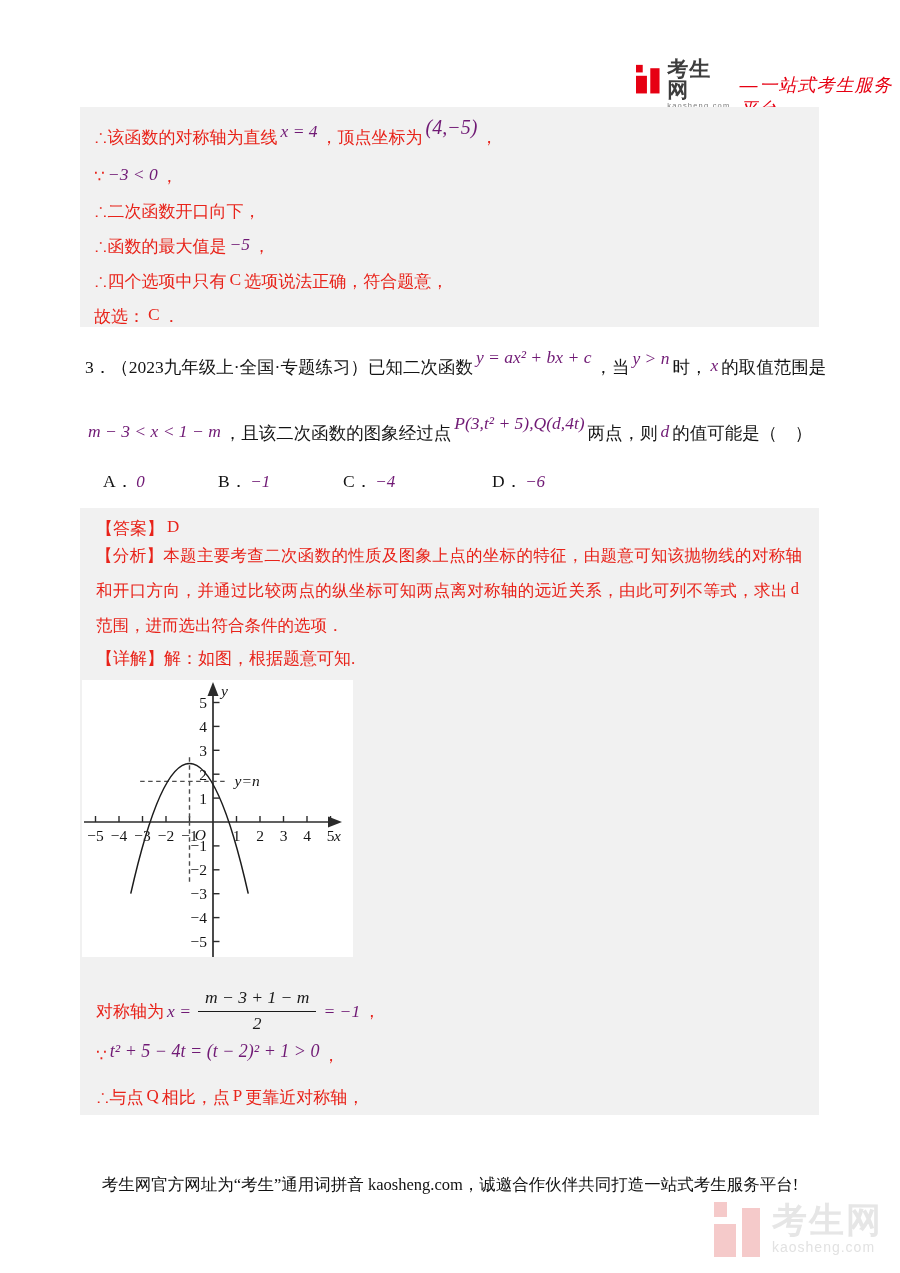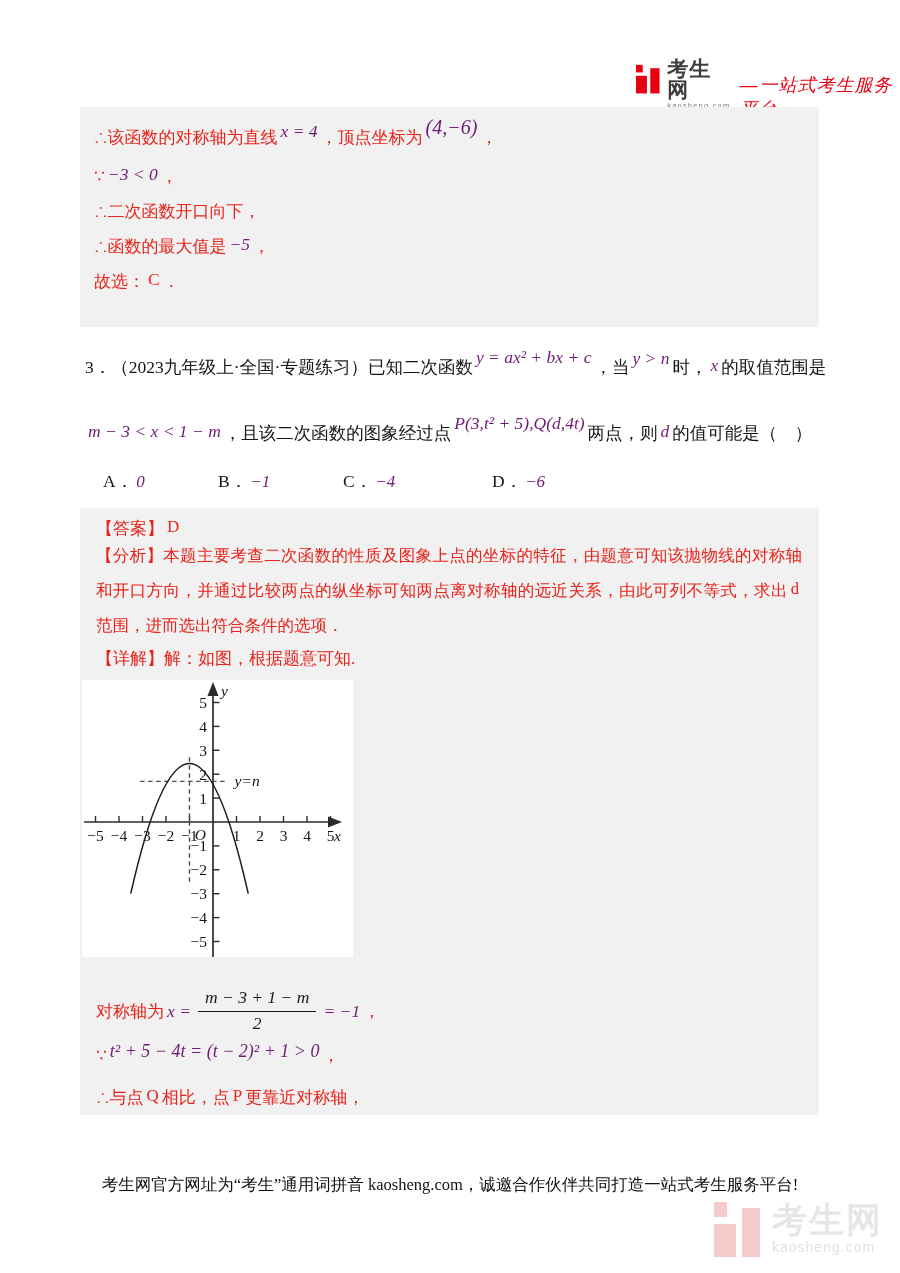--- a/index.html
+++ b/index.html
@@ -93,30 +93,33 @@
     </svg>
     <div class="brand-text">
       <div class="brand-name">考生网</div>
       <div class="brand-domain">kaosheng.com</div>
     </div>
     <div class="brand-tagline">一站式考生服务平台</div>
   </div>
 
   <section class="gray block1">
     <div class="rline first">
-      <span>∴该函数的对称轴为直线</span><span class="math up6">x = 4</span><span>，顶点坐标为</span><span class="math m-big up9">(4,−6)</span><span>，</span>
+      <span>∴该函数的对称轴为直线</span><span class="math up6">x = 4</span><span>，顶点坐标为</span><span class="math m-big up9">(4,−5)</span><span>，</span>
     </div>
     <div class="rline">
       <span>∵</span><span class="math up2">−3 &lt; 0</span><span>，</span>
     </div>
     <div class="rline">
       <span>∴二次函数开口向下，</span>
     </div>
     <div class="rline">
       <span>∴函数的最大值是</span><span class="math up2">−5</span><span>，</span>
+    </div>
+    <div class="rline">
+      <span>∴四个选项中只有</span><span class="math mred up2">C</span><span>选项说法正确，符合题意，</span>
     </div>
     <div class="rline">
       <span>故选：</span><span class="math mred up2">C</span><span>．</span>
     </div>
   </section>
 
   <div class="qline q1">
     <span>3．</span><span>（2023九年级上·全国·专题练习）已知二次函数</span><span class="math up10">y = ax² + bx + c</span><span>，当</span><span class="math up9">y &gt; n</span><span>时，</span><span class="math up2">x</span><span>的取值范围是</span>
   </div>
   <div class="qline q2">

